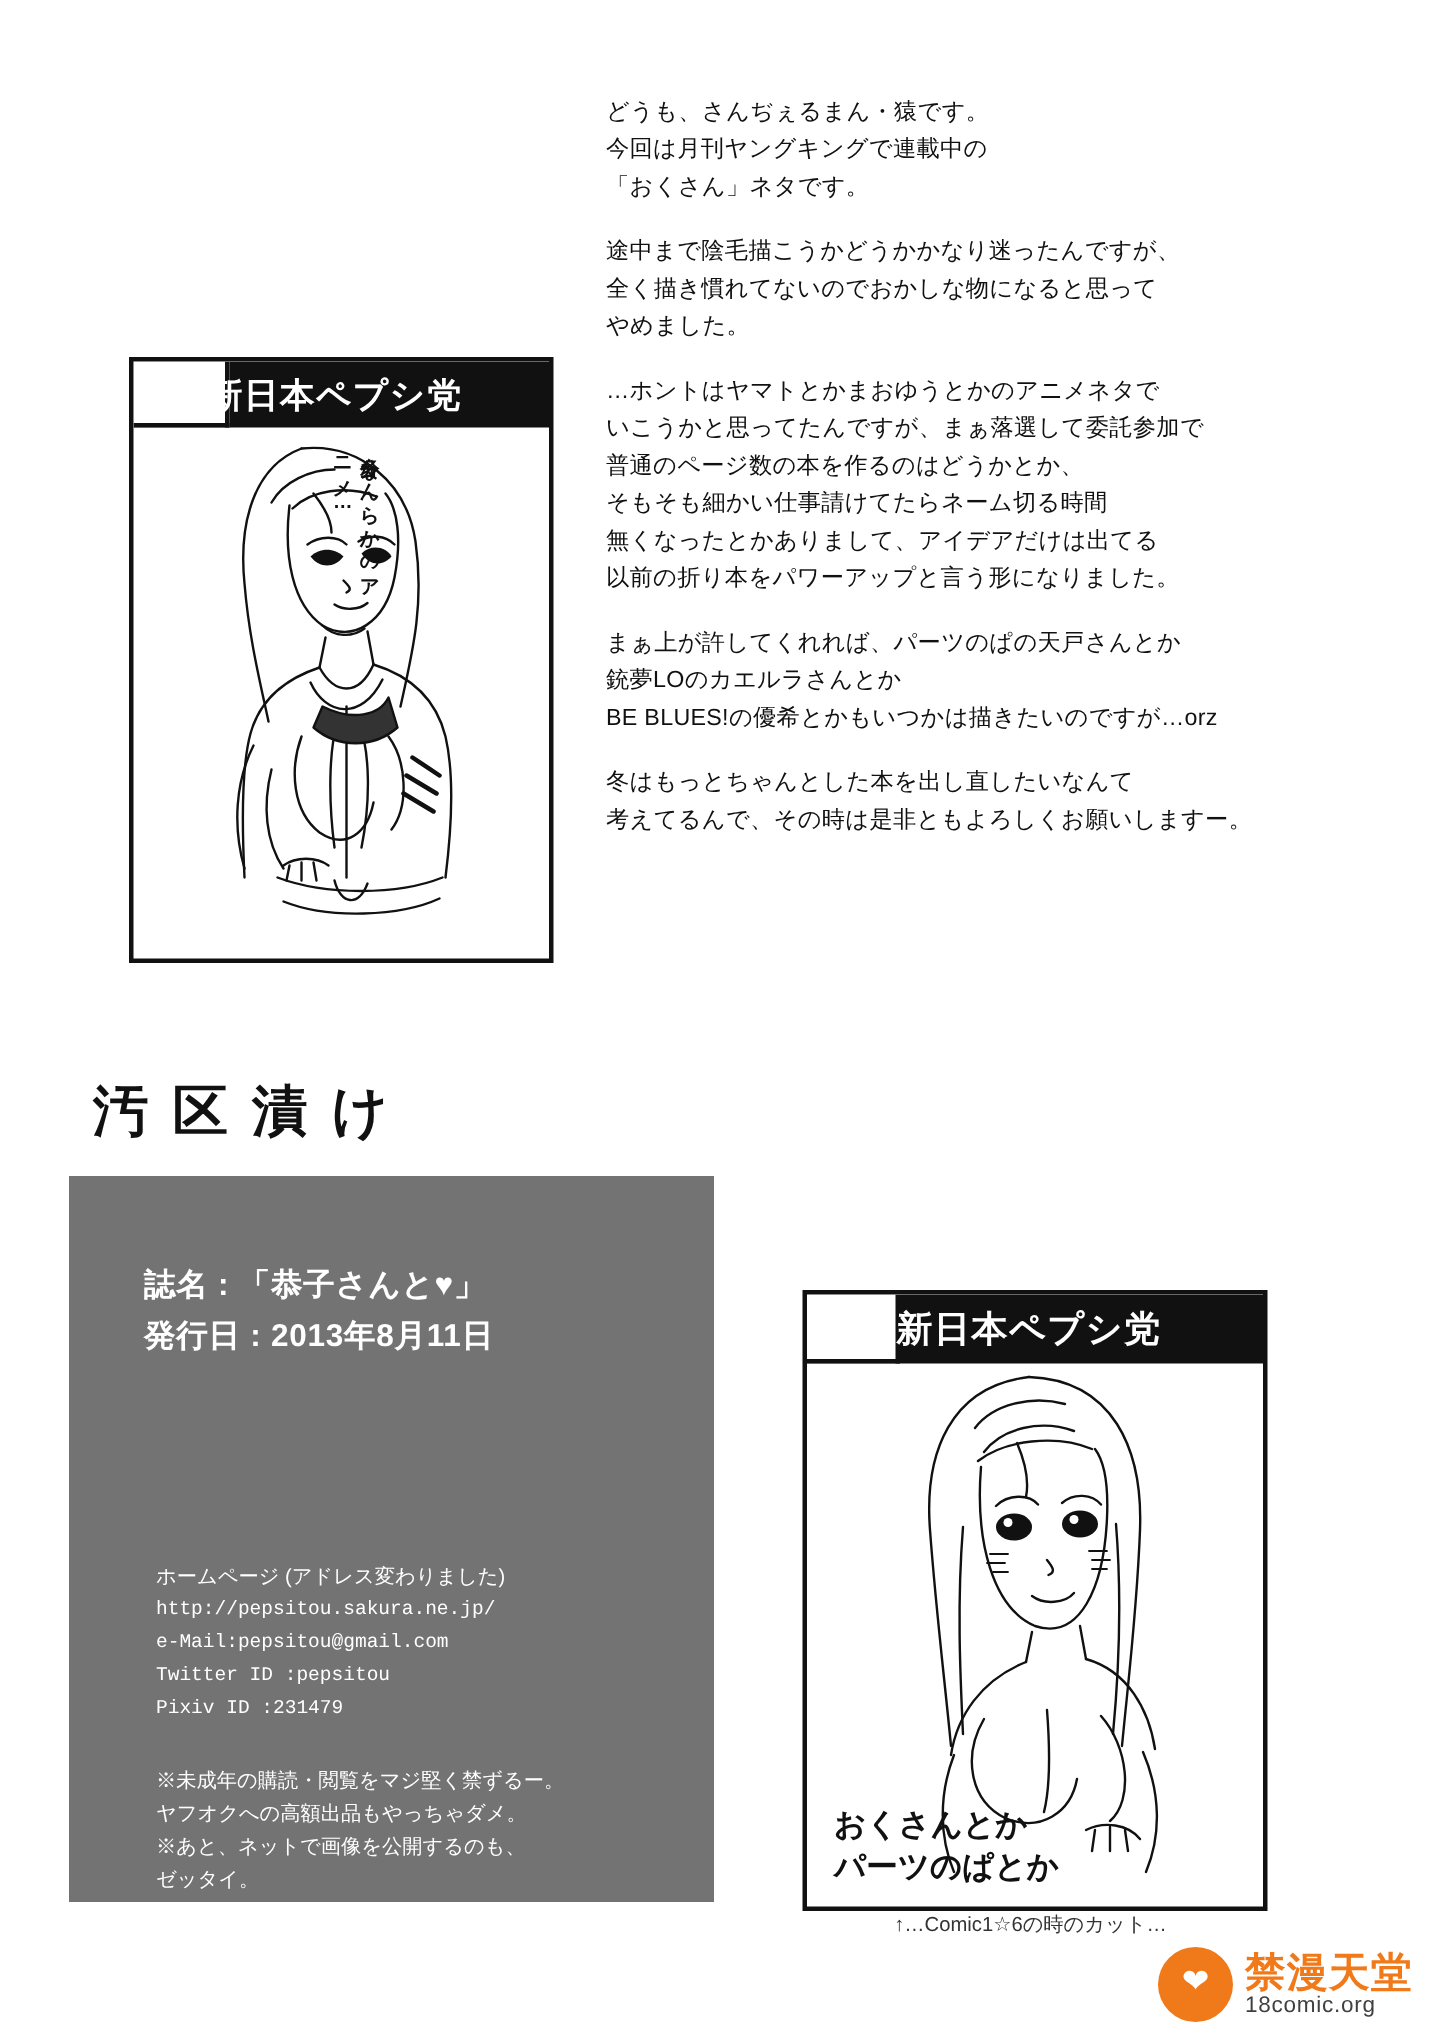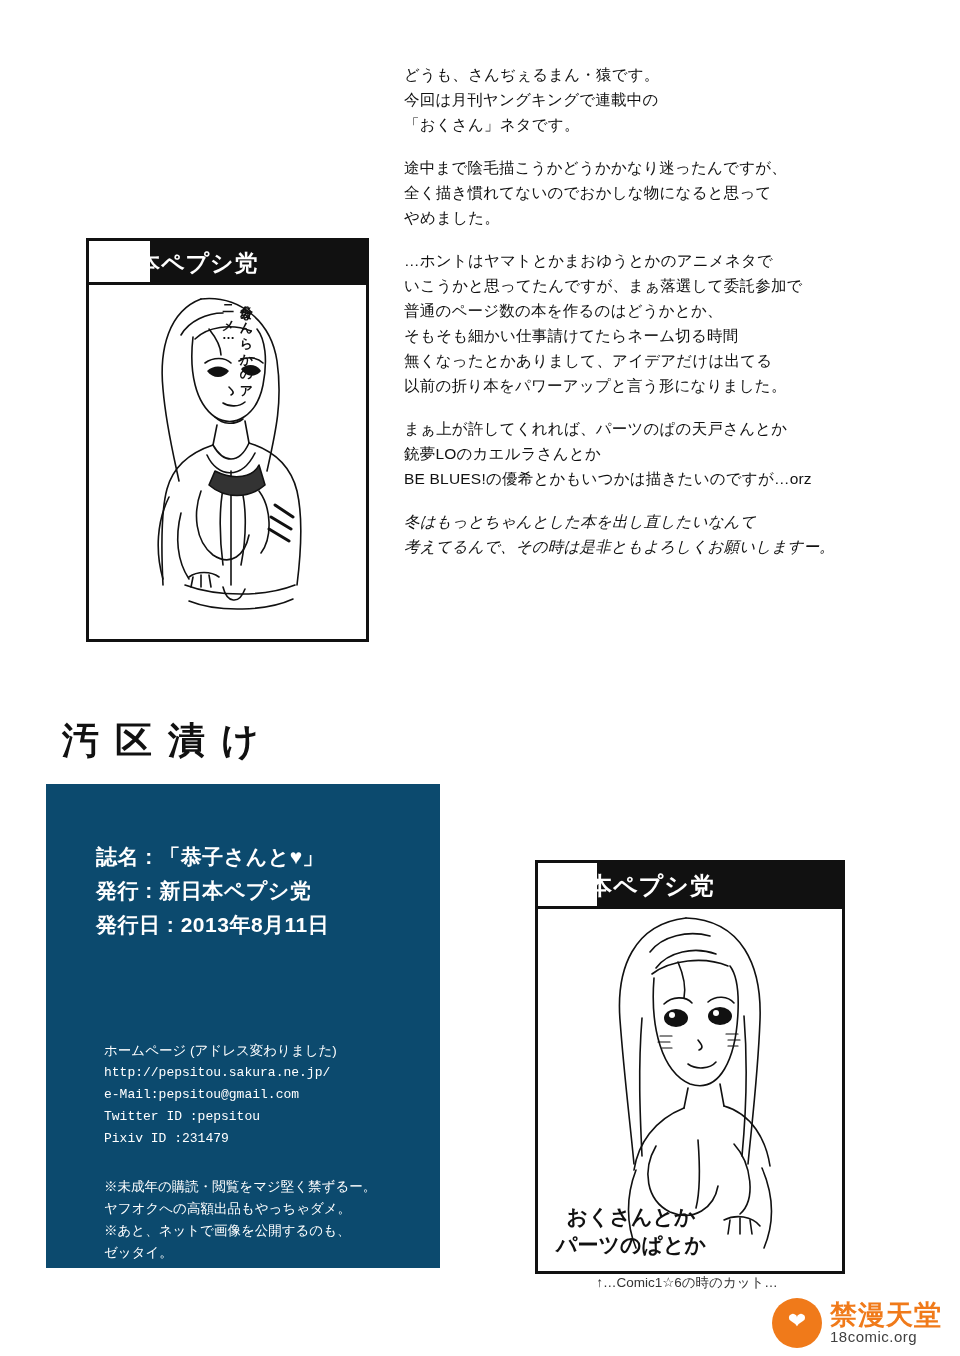--- a/index.html
+++ b/index.html
@@ -24,42 +24,42 @@
     width: 510px;
     font-size: 15.5px;
     line-height: 25px;
     color: #111;
     letter-spacing: 0.2px;
   }
   #afterword p {
     margin: 0 0 18px 0;
     white-space: pre-line;
   }
-  #afterword p:last-child { margin-bottom: 4px; font-style: italic; }
+  #afterword p:last-child { margin-bottom: 4px; }
 
   
   #top-illo {
     position: absolute;
     left: 86px;
     top: 238px;
     width: 277px;
     height: 398px;
     border: 3px solid #111;
     background: #fff;
     overflow: hidden;
   }
   .illo-header {
     position: absolute;
     left: 0; top: 0;
     width: 100%;
     height: 44px;
     background: #111;
     display: flex;
     align-items: center;
-    justify-content: flex-start;
+    justify-content: center;
   }
   .illo-header .white-box {
     position: absolute;
     left: 0; top: 0;
     width: 64px;
     height: 44px;
     background: #fff;
     border-right: 3px solid #111;
     border-bottom: 3px solid #111;
     box-sizing: border-box;
@@ -105,23 +105,23 @@
     letter-spacing: 16px;
     color: #111;
     font-family: "DejaVu Sans", sans-serif;
   }
 
   
   #colophon {
     position: absolute;
     left: 46px;
     top: 784px;
-    width: 394px;
+    width: 430px;
     height: 484px;
-    background: #0c4a6e;
+    background: #737373;
     color: #ffffff;
   }
   #colophon .meta {
     position: absolute;
     left: 50px;
     top: 56px;
     font-size: 21px;
     line-height: 34px;
     font-weight: bold;
     letter-spacing: 0.5px;
@@ -165,21 +165,20 @@
   .bottom-caption-inner {
     position: absolute;
     left: 18px;
     bottom: 12px;
     font-size: 21px;
     font-weight: bold;
     line-height: 28px;
     color: #111;
     z-index: 4;
     white-space: pre-line;
-    text-align: center;
   }
   #bottom-caption {
     position: absolute;
     left: 535px;
     top: 1274px;
     width: 304px;
     text-align: center;
     font-size: 13.5px;
     color: #333;
   }
@@ -307,21 +306,20 @@
       <path d="M134 302 C138 318 150 320 156 304"></path>
     </g>
   </svg>
 </div>
 
 <div id="doujin-title">汚区漬け</div>
 
 <div id="colophon">
   <div class="meta">
     <div>誌名 : 「恭子さんと♥」</div>
-    <div>発行 : 新日本ペプシ党</div>
     <div>発行日 : 2013年8月11日</div>
   </div>
   <div class="contact">
     <div class="hp-label">ホームページ (アドレス変わりました)</div>
     <div>http://pepsitou.sakura.ne.jp/</div>
     <div>e-Mail:pepsitou@gmail.com</div>
     <div>Twitter ID :pepsitou</div>
     <div>Pixiv ID :231479</div>
   </div>
   <div class="warning">

